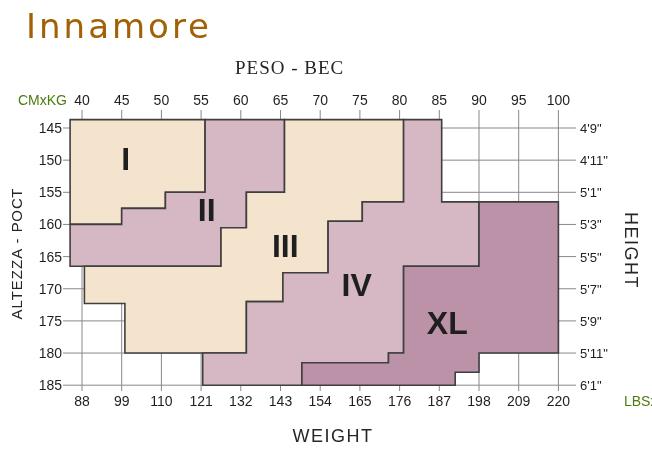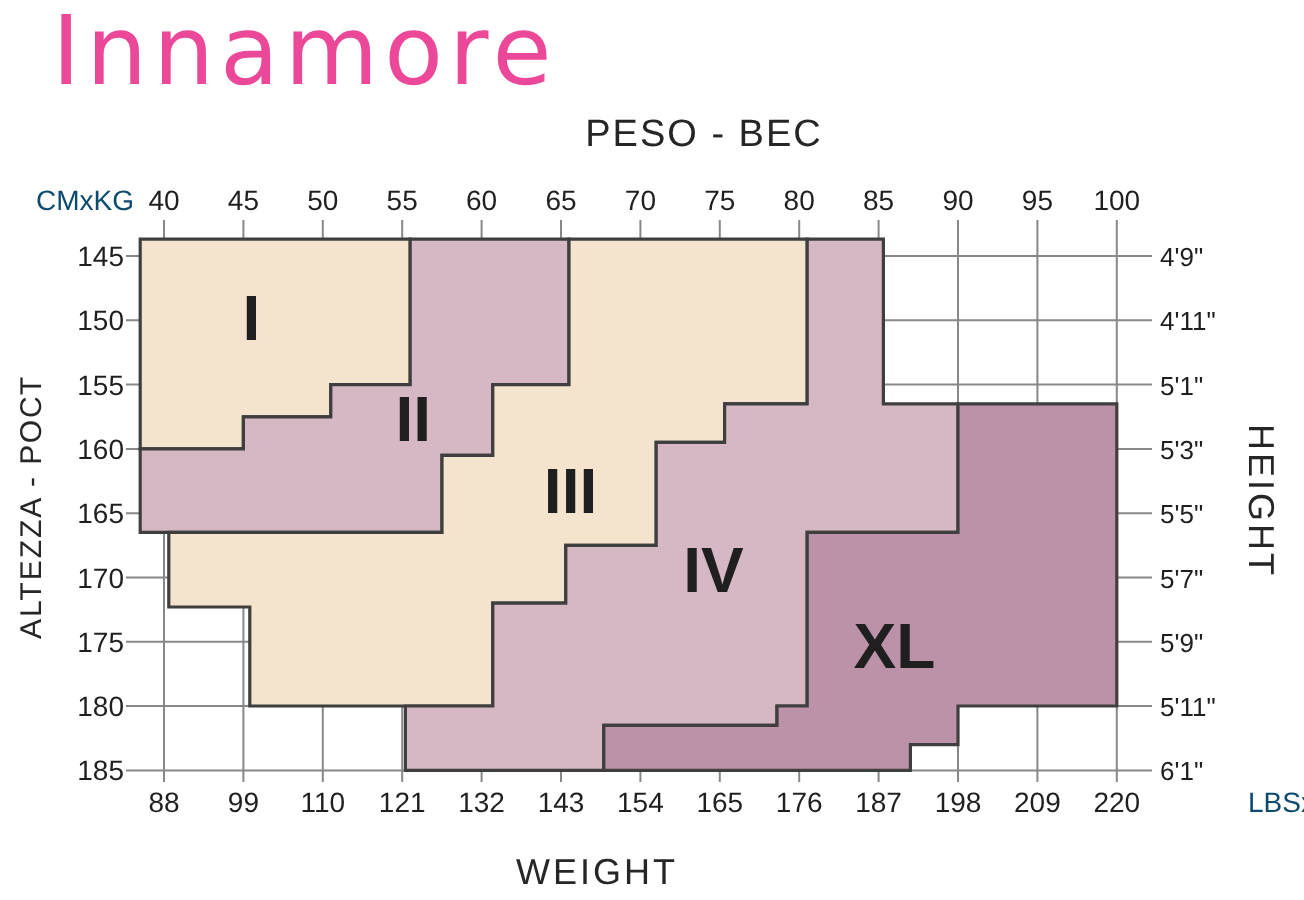--- a/index.html
+++ b/index.html
@@ -1,35 +1,35 @@
 <!DOCTYPE html>
 <html><head>
 <meta charset="utf-8">
 <style>
   html,body{margin:0;padding:0;background:#ffffff;}
   #stage{
     position:relative;width:652px;height:450px;background:#ffffff;overflow:hidden;
     font-family:"Liberation Sans",sans-serif;color:#222;
   }
   #brand-logo{
-    position:absolute;left:26px;top:4px;font-size:48px;line-height:44px;
-    letter-spacing:3px;color:#ec4899;font-family:"DejaVu Sans",sans-serif;font-weight:400;
+    position:absolute;left:26px;top:4px;font-size:34px;line-height:44px;
+    letter-spacing:3px;color:#a16207;font-family:"DejaVu Sans",sans-serif;font-weight:400;
   }
   .axis-title{position:absolute;color:#262626;}
-  #peso-title{left:252px;top:57px;width:200px;text-align:center;font-size:19px;letter-spacing:1px;}
-  #weight-title{left:258px;top:426px;width:150px;font-size:18px;letter-spacing:1.5px;}
+  #peso-title{left:235px;top:57px;width:200px;font-size:19px;letter-spacing:1px;font-family:Liberation Serif, serif;}
+  #weight-title{left:258px;top:426px;width:150px;text-align:center;font-size:18px;letter-spacing:1.5px;}
   #altezza-title{
     left:-69px;top:245px;width:170px;text-align:center;font-size:15px;letter-spacing:1px;
     transform:rotate(-90deg);transform-origin:center;
   }
   #height-title{
     left:570px;top:240px;width:120px;text-align:center;font-size:18px;letter-spacing:1.5px;
     transform:rotate(90deg);transform-origin:center;
   }
-  .unit-label{position:absolute;font-size:14px;color:#0c4a6e;}
+  .unit-label{position:absolute;font-size:14px;color:#4d7c0f;}
   #cmxkg-label{left:18px;top:92px;}
   #lbsxft-label{left:576px;top:393px;margin-left:48px;}
   #plot{position:absolute;left:0;top:0;}
   svg text{font-family:"Liberation Sans",sans-serif;}
 </style>
 </head>
 <body>
 
 <div id="stage">
   <div id="brand-logo">Innamore</div>

